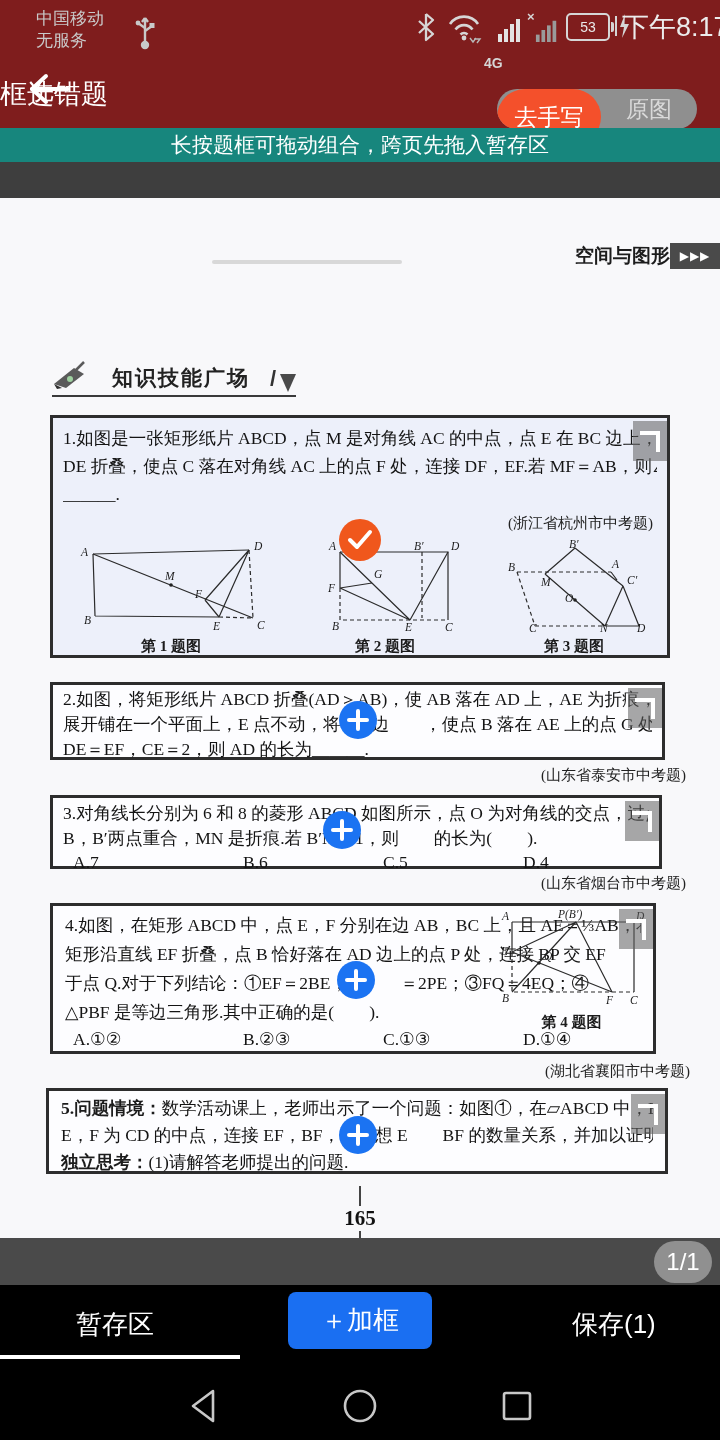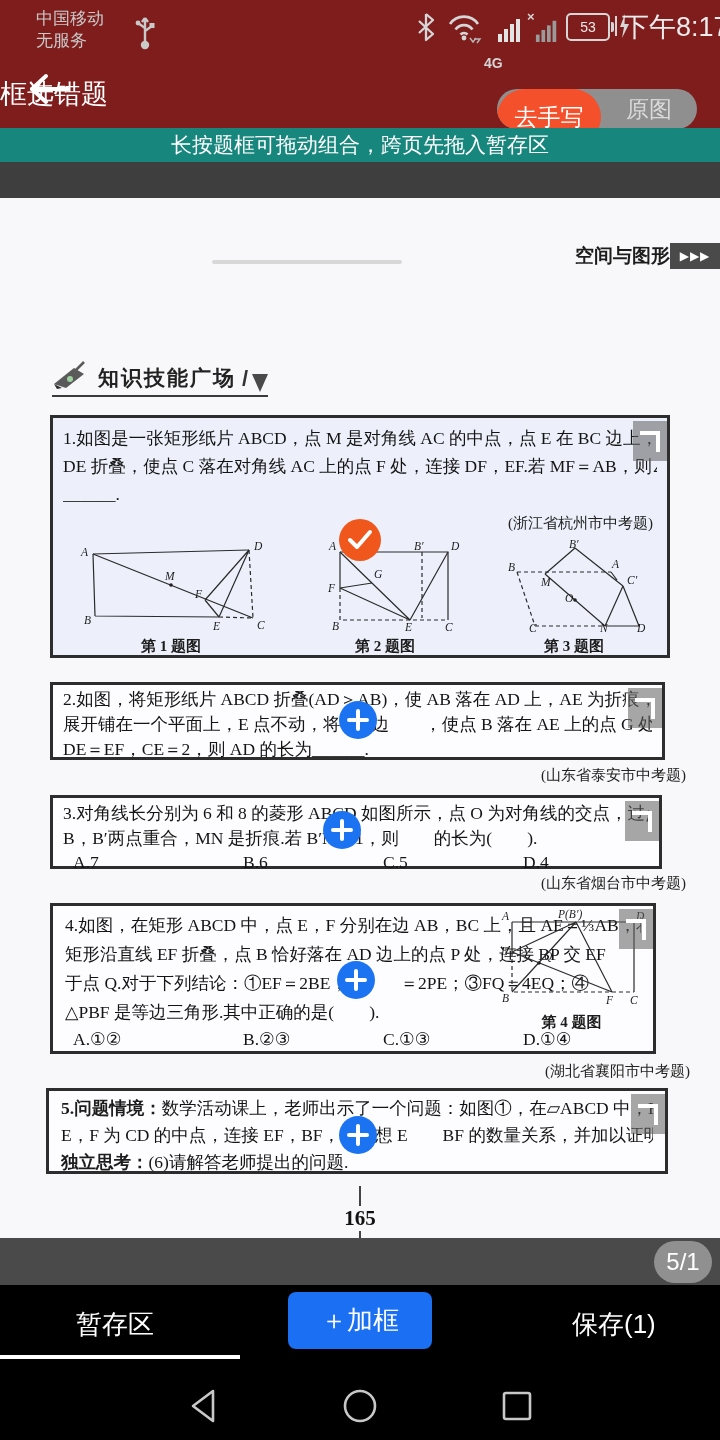--- a/index.html
+++ b/index.html
@@ -24,21 +24,21 @@
   #doc{left:0;top:198px;width:720px;height:1040px;background:#f8f8fa;}
   .serifb{font-family:"Liberation Serif",serif;font-weight:bold;color:#1c1c1c;}
   .badge{width:50px;height:26px;background:#4a4a4a;color:#fff;font-size:12px;letter-spacing:1px;
          display:flex;align-items:center;justify-content:center;}
   .banner-bar{position:absolute;top:19px;left:0;right:0;height:25px;background:#5a5a5a;}
   .banner-trap{position:absolute;top:0;left:50%;transform:translateX(-50%);width:270px;height:45px;
          background:#474747;clip-path:polygon(15% 0,85% 0,100% 100%,0 100%);
          color:#fff;font-size:27px;font-weight:bold;letter-spacing:8px;text-align:center;line-height:45px;
          font-family:"Liberation Sans",sans-serif;}
   .tag{display:flex;align-items:flex-end;border-bottom:2px solid #3a3a3a;padding-bottom:3px;}
-  .tag-text{font-family:"Liberation Serif",serif;font-weight:bold;font-size:21px;color:#222;letter-spacing:2px;margin:0 6px;}
+  .tag-text{font-family:"Liberation Serif",serif;font-weight:bold;font-size:21px;color:#222;letter-spacing:2px;margin:0 20px;}
   .tag-slash{font-size:22px;color:#333;font-weight:bold;}
   .tag-flag{width:0;height:0;border-left:8px solid transparent;border-right:8px solid transparent;
             border-top:18px solid #4a4a4a;margin-left:4px;}
   .bx{position:absolute;border:3px solid #2d2d2d;box-sizing:border-box;background:#fdfdff;}
   .pl{font-family:"Liberation Serif",serif;font-size:17.5px;color:#141414;white-space:nowrap;overflow:hidden;}
   .src{position:absolute;font-family:"Liberation Serif",serif;font-size:15px;color:#222;white-space:nowrap;}
   .opts{display:flex;font-family:"Liberation Serif",serif;font-size:17.5px;color:#141414;}
   .opt1{width:170px;} .opt2{width:140px;} .opt3{width:140px;}
   .figrow{display:flex;justify-content:space-between;padding:0 8px;margin-top:32px;}
   .figcap{font-family:"Liberation Serif",serif;font-weight:bold;font-size:15px;color:#1c1c1c;text-align:center;margin-top:1px;}
@@ -289,21 +289,21 @@
       </div>
       <div class="corner">
           <span></span>
         </div>
     </div>
     <div class="src" style="right:30px;top:864px;">(湖北省襄阳市中考题)</div>
 
     <div class="bx" style="left:46px;top:890px;width:622px;height:86px;padding:4px 12px;">
       <div class="pl" style="line-height:27px;"><span class="serifb">5.问题情境：</span><span>数学活动课上，老师出示了一个问题：如图①，在▱ABCD 中，BE⊥AD，垂足为</span></div>
       <div class="pl" style="line-height:27px;">E，F 为 CD 的中点，连接 EF，BF，试猜想 E　　BF 的数量关系，并加以证明.</div>
-      <div class="pl" style="line-height:27px;"><span class="serifb">独立思考：</span><span>(6)请解答老师提出的问题.</span></div>
+      <div class="pl" style="line-height:27px;"><span class="serifb">独立思考：</span><span>(1)请解答老师提出的问题.</span></div>
       <div class="corner">
           <span></span>
         </div>
     </div>
 
     <div class="abs pageno" style="left:0;right:0;top:988px;">
       <span class="pn-bar"></span>
       <span>165</span>
       <span class="pn-bar"></span>
     </div>
@@ -313,21 +313,21 @@
     <svg width="26" height="22" viewBox="0 0 26 22">
       <polyline points="3,11 10,18 23,3" stroke="#fff" stroke-width="4" fill="none" stroke-linecap="round" stroke-linejoin="round"></polyline>
     </svg>
   </div>
   <div class="pcirc" style="left:339px;top:701px;"></div>
   <div class="pcirc" style="left:323px;top:811px;"></div>
   <div class="pcirc" style="left:337px;top:961px;"></div>
   <div class="pcirc" style="left:339px;top:1116px;"></div>
 
   <div class="abs strip2">
-    <div class="pagerpill">5/1</div>
+    <div class="pagerpill">1/1</div>
   </div>
 
   <div class="abs botbar">
     <div class="bot-label" style="left:76px;top:22px;">暂存区</div>
     <div class="tab-underline"></div>
     <div class="addbtn">＋加框</div>
     <div class="bot-label" style="left:572px;top:22px;">保存(1)</div>
   </div>
 
   <div class="abs navbar">

